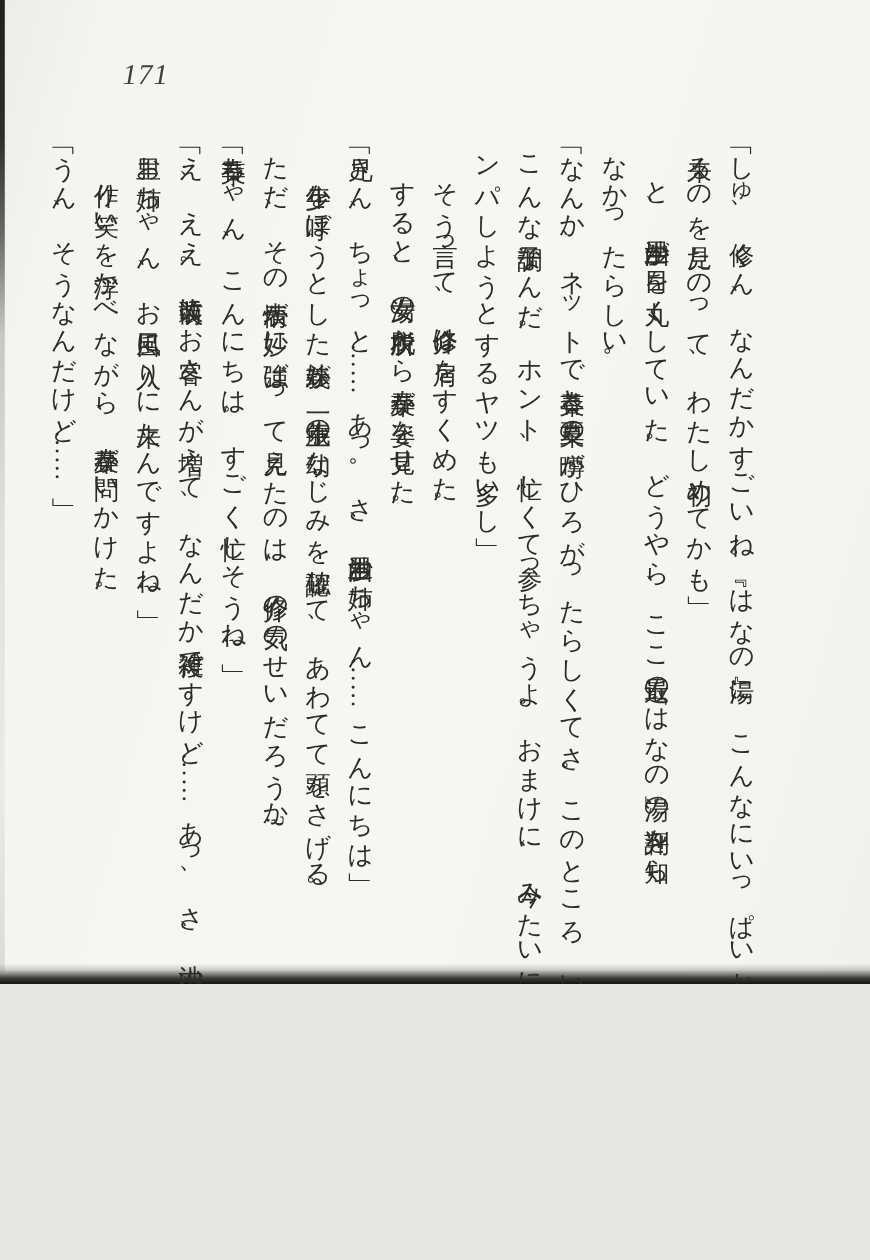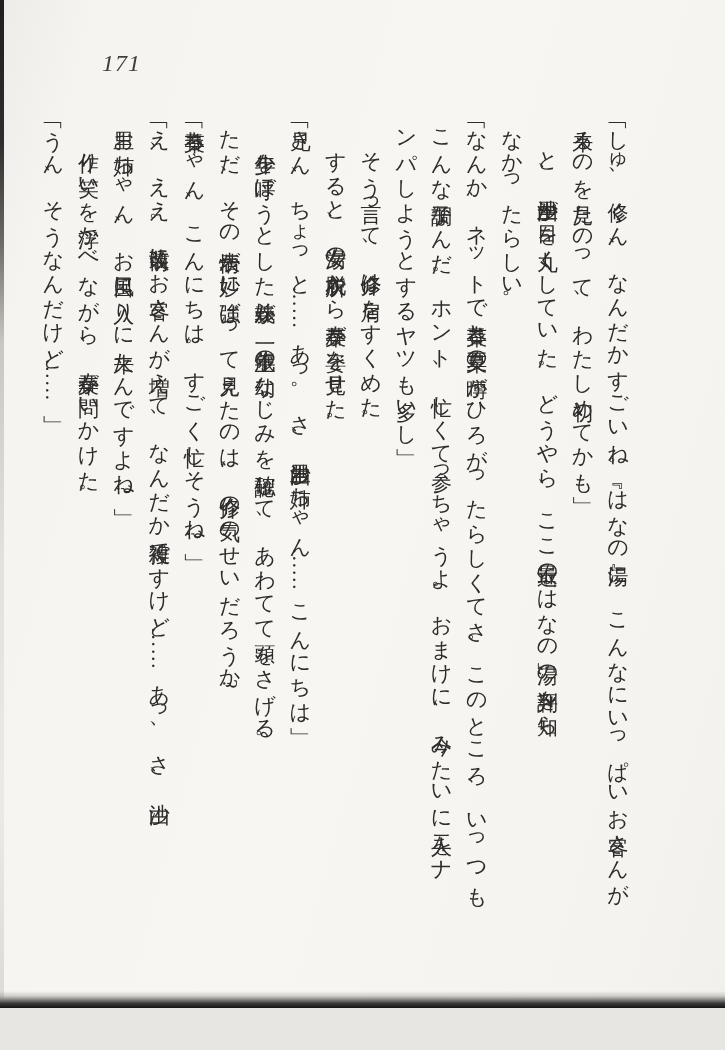--- a/index.html
+++ b/index.html
@@ -3,21 +3,21 @@
 <meta charset="utf-8">
 <style>
   html, body { margin: 0; padding: 0; }
   body {
     width: 725px; height: 1050px; overflow: hidden;
     background: #e8e6e2;
     font-family: "Liberation Serif", "DejaVu Serif", serif;
   }
   .page {
     position: relative;
-    width: 725px; height: 1008px;
+    width: 725px; height: 820px;
     background: linear-gradient(105deg, #eeece9 0%, #f5f4f1 10%, #f7f6f3 50%, #f4f3f0 88%, #f1f0ed 100%);
     overflow: hidden;
   }
   
   .edge-left {
     position: absolute; left: 0; top: 0; width: 4px; height: 100%;
     background: linear-gradient(180deg,
       #1f1f1f 0%, #2e2e2e 14%, #6b6a68 24%,
       #c9c7c3 34%, #e3e1dd 55%, #eceae6 80%, #dcdad6 100%);
   }

